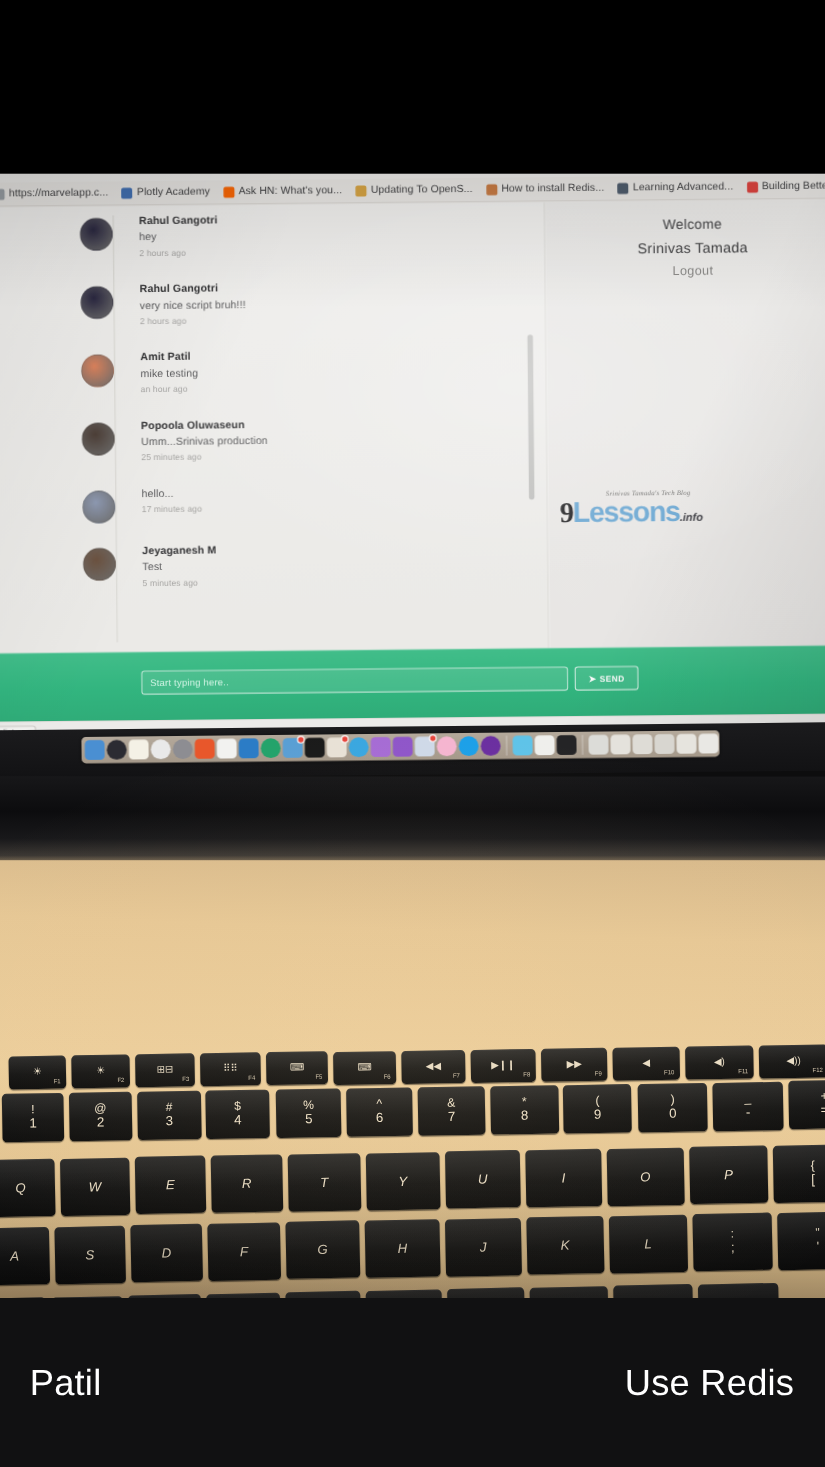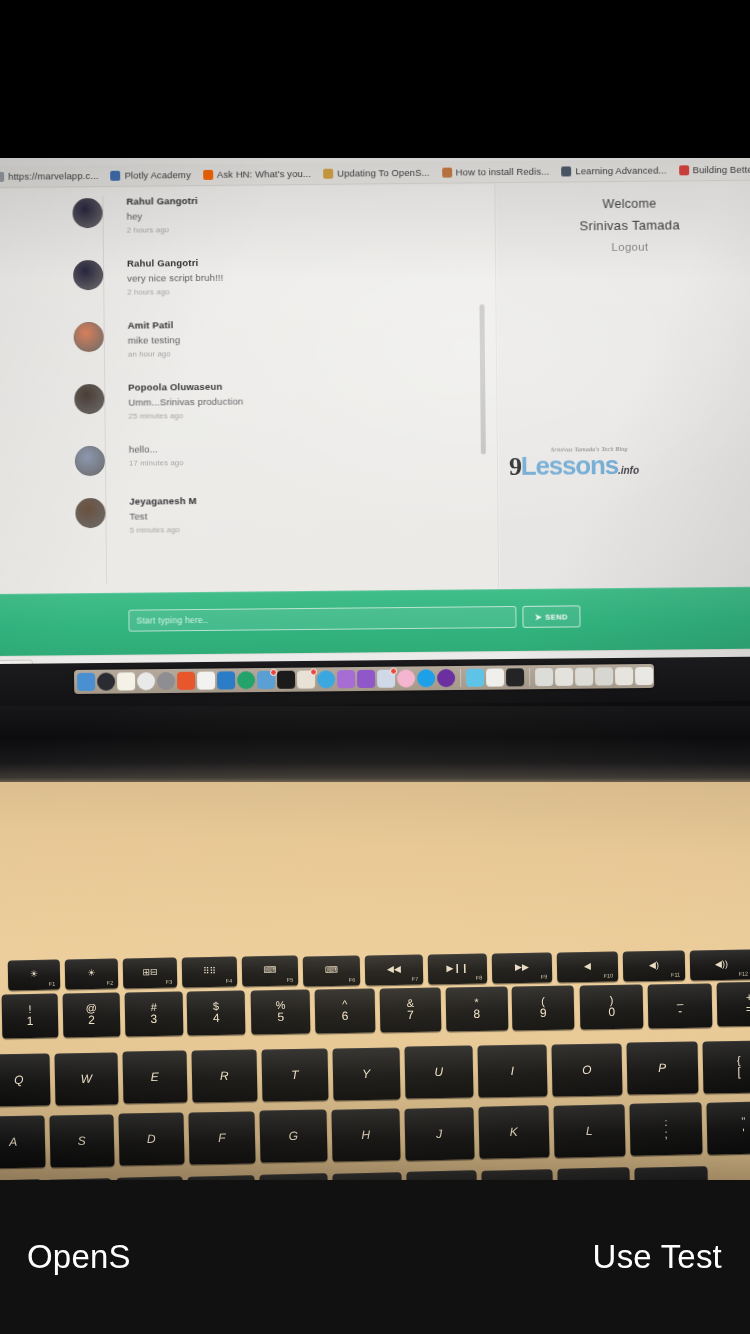--- a/index.html
+++ b/index.html
@@ -711,16 +711,16 @@
           <div class="key " style="left: 482px; top: 463.5px; width: 71px; height: 52px; transform: rotate(-1.3deg);"></div>
           <div class="key " style="left: 558px; top: 462px; width: 72px; height: 52px; transform: rotate(-1.3deg);"></div>
           <div class="key " style="left: 635px; top: 460.5px; width: 73px; height: 52px; transform: rotate(-1.3deg);"></div>
         </div>
     </div>
 
     <div class="photo-grade"></div>
   </div>
 
   <div class="ios-bottom-bar"></div>
-  <button class="ios-btn retake-btn">OpenS</button>
-  <button class="ios-btn usephoto-btn">Use Test</button>
+  <button class="ios-btn retake-btn">Patil</button>
+  <button class="ios-btn usephoto-btn">Use Redis</button>
 
 </div>
 
 </body></html>

